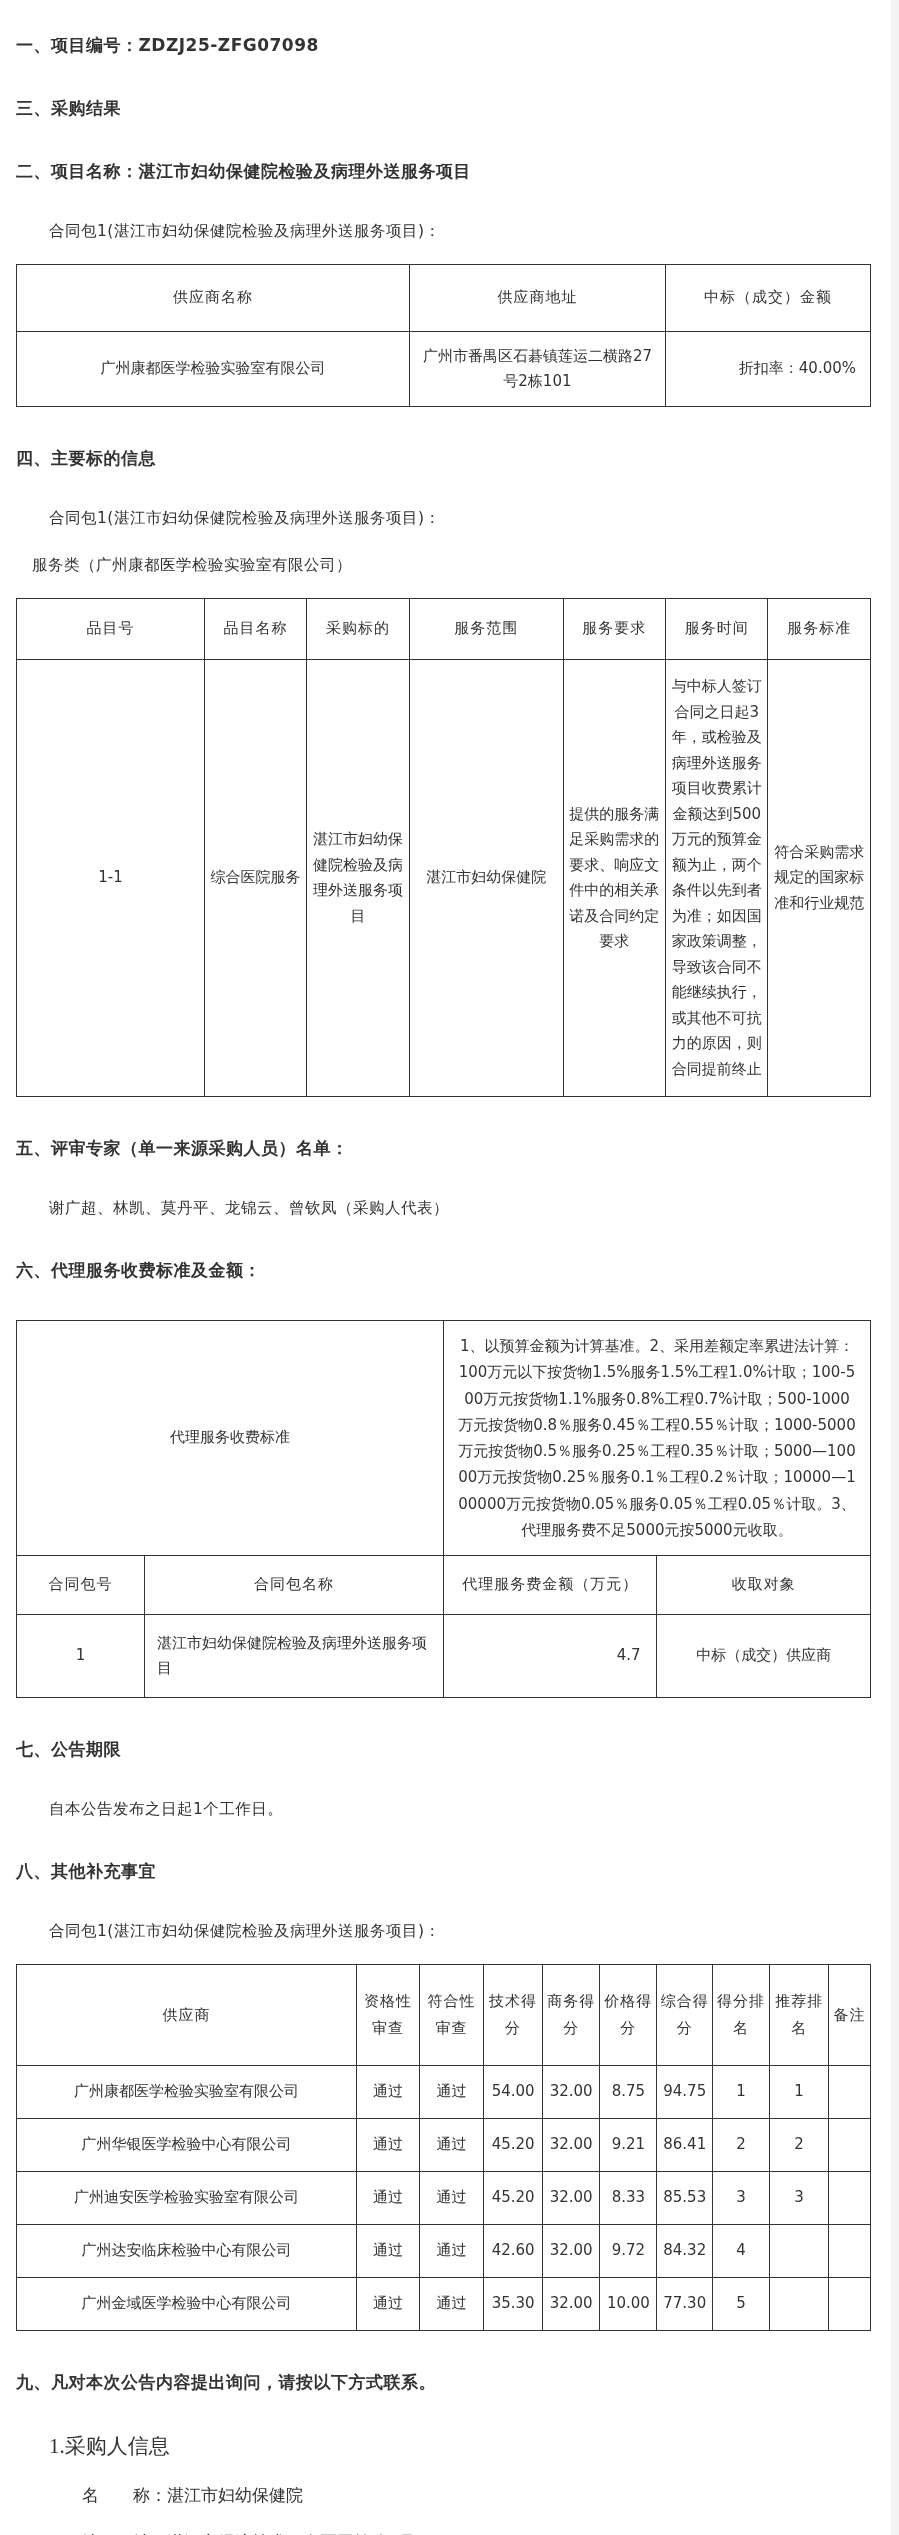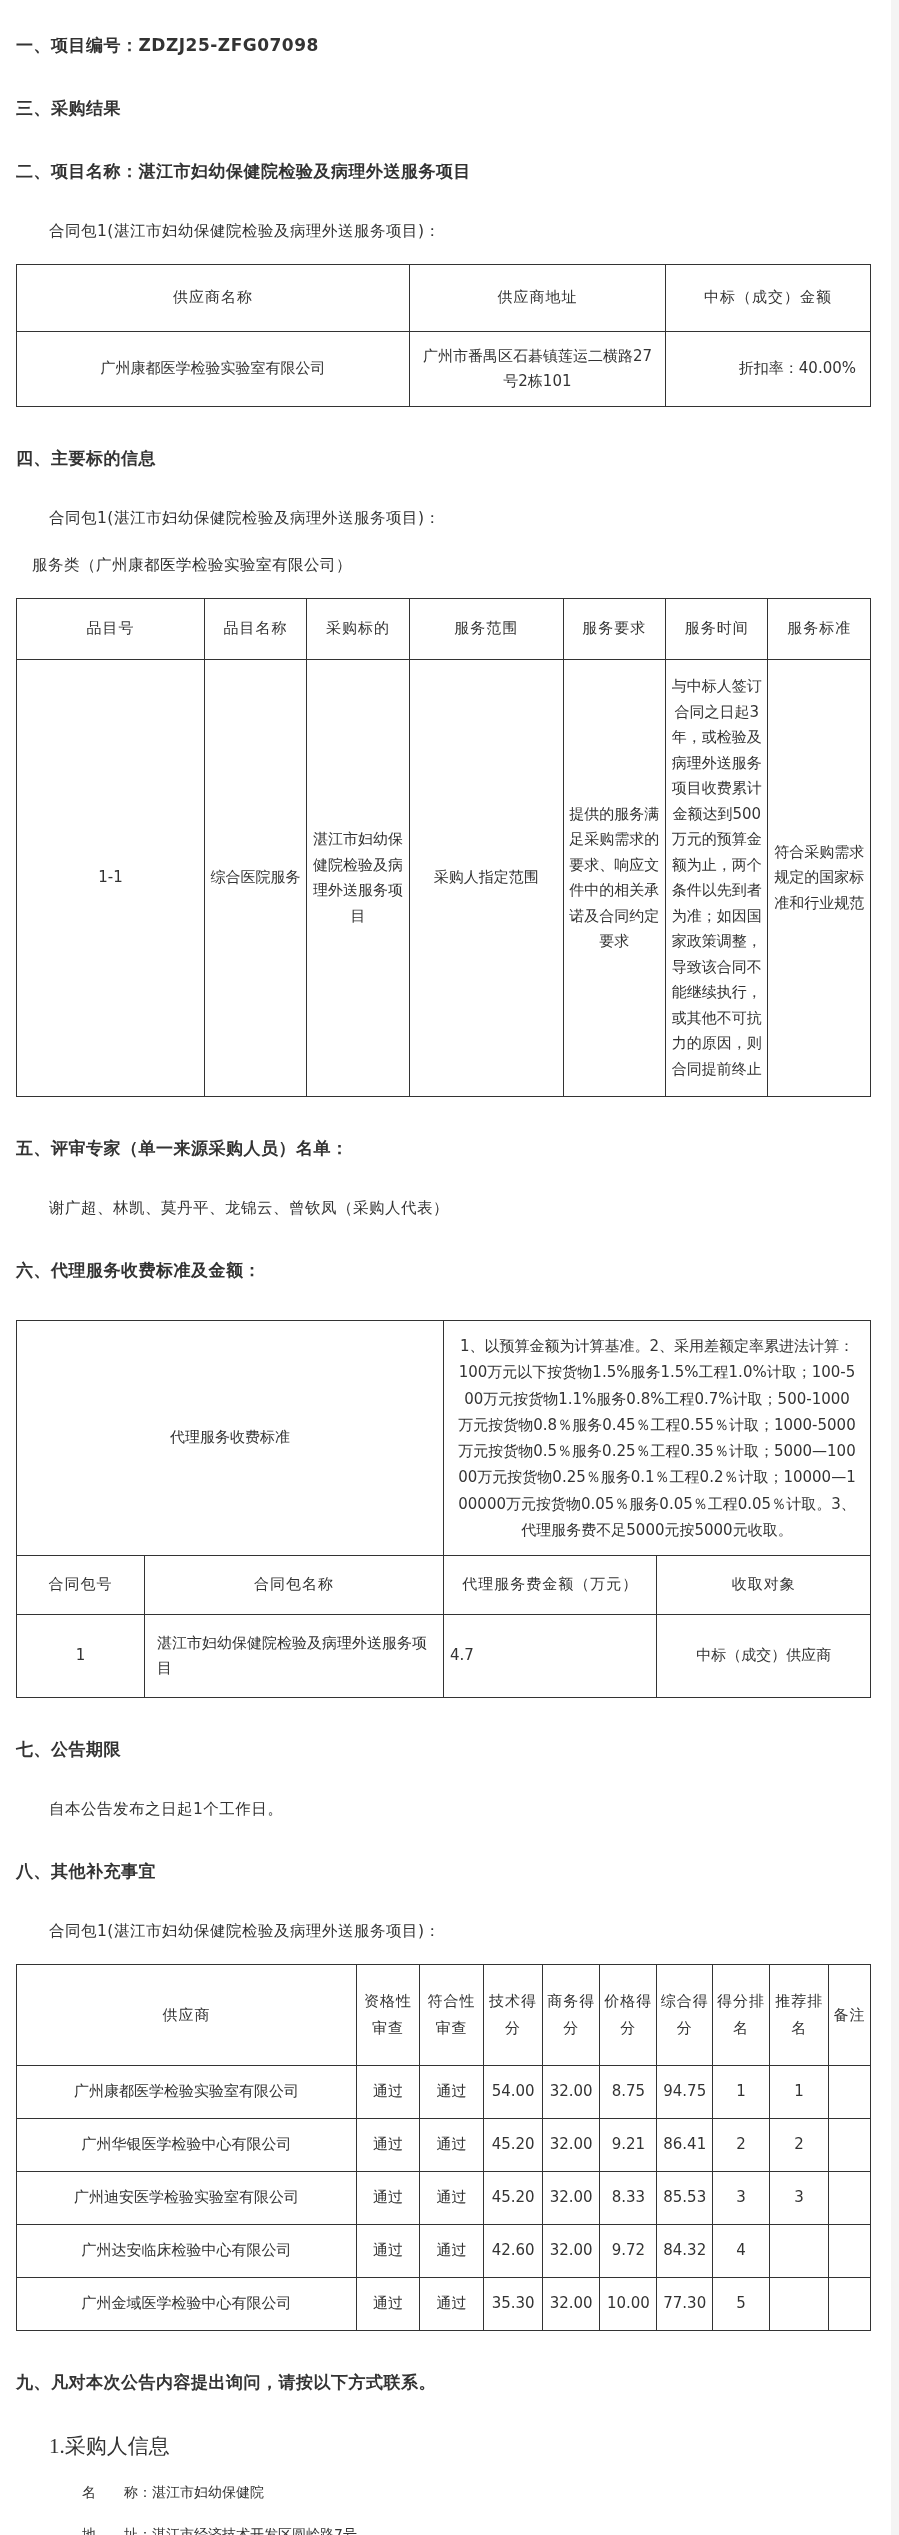--- a/index.html
+++ b/index.html
@@ -57,34 +57,34 @@
   
   .t-fee .fee-standard-label { font-weight:normal; }
   .t-fee .fee-standard-text {
     text-align:center;
     padding:12px 14px;
     line-height:1.75;
     font-size:15px;
   }
   .t-fee th { height:42px; }
   .t-fee td.pkg-name { text-align:left; padding-left:12px; }
-  .t-fee td.fee-amount { text-align:left; padding-right:16px; }
+  .t-fee td.fee-amount { text-align:right; padding-right:16px; }
   .t-fee tr.data-row td { height:66px; }
   
   .t-score th { height:92px; padding:4px 3px; line-height:1.8; }
   .t-score td { height:40px; padding:6px 3px; }
   
   .contact-group-title {
     font-size:21px;
     margin:28px 0 24px 0;
     padding-left:33px;
     font-family:Liberation Serif, serif;
   }
   .contact-line {
-    font-size:14px;
+    font-size:17px;
     margin:24px 0;
     padding-left:66px;
   }
 </style>
 </head>
 <body>
 
 <div class="page">
   <div class="right-strip"></div>
 
@@ -144,21 +144,21 @@
         <th>服务要求</th>
         <th>服务时间</th>
         <th>服务标准</th>
       </tr>
     </thead>
     <tbody>
       <tr>
         <td>1-1</td>
         <td>综合医院服务</td>
         <td>湛江市妇幼保健院检验及病理外送服务项目</td>
-        <td>采购人指定范围</td>
+        <td>湛江市妇幼保健院</td>
         <td>提供的服务满足采购需求的要求、响应文件中的相关承诺及合同约定要求</td>
         <td>与中标人签订合同之日起3年，或检验及病理外送服务项目收费累计金额达到500万元的预算金额为止，两个条件以先到者为准；如因国家政策调整，导致该合同不能继续执行，或其他不可抗力的原因，则合同提前终止</td>
         <td>符合采购需求规定的国家标准和行业规范</td>
       </tr>
     </tbody>
   </table>
 
   <div class="sec-heading">五、评审专家（单一来源采购人员）名单：</div>
   <div class="para">谢广超、林凯、莫丹平、龙锦云、曾钦凤（采购人代表）</div>
 

